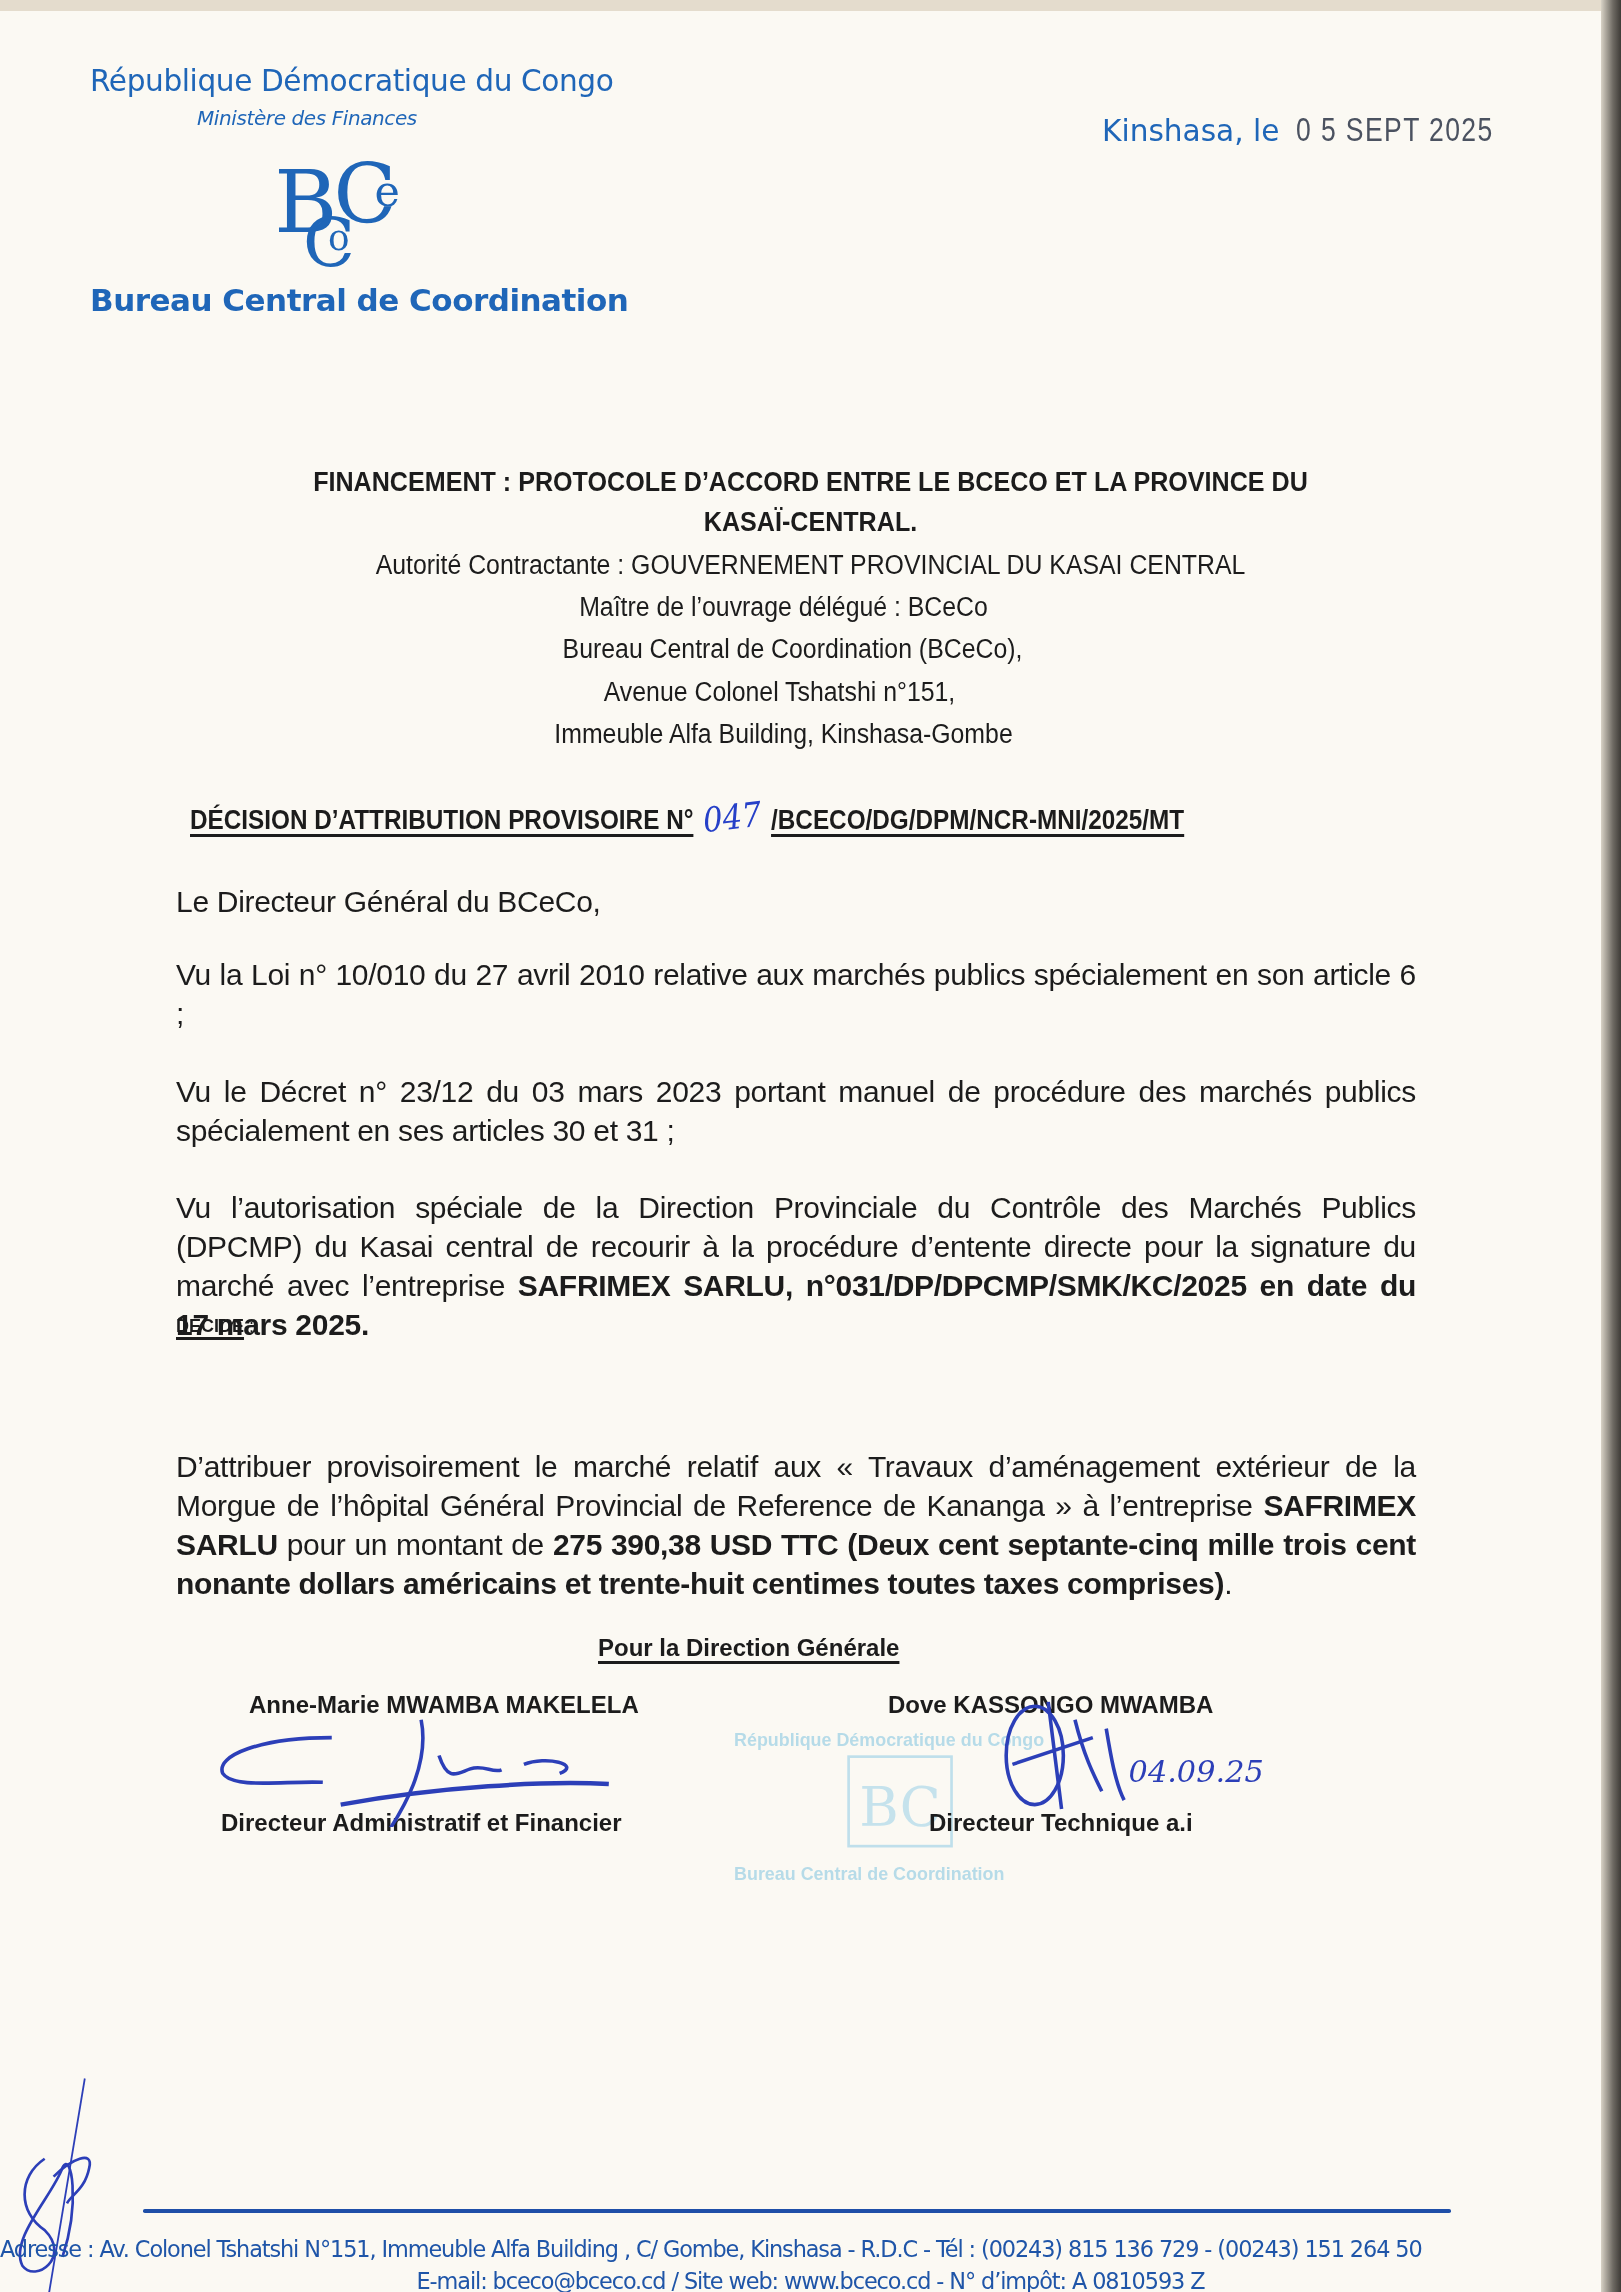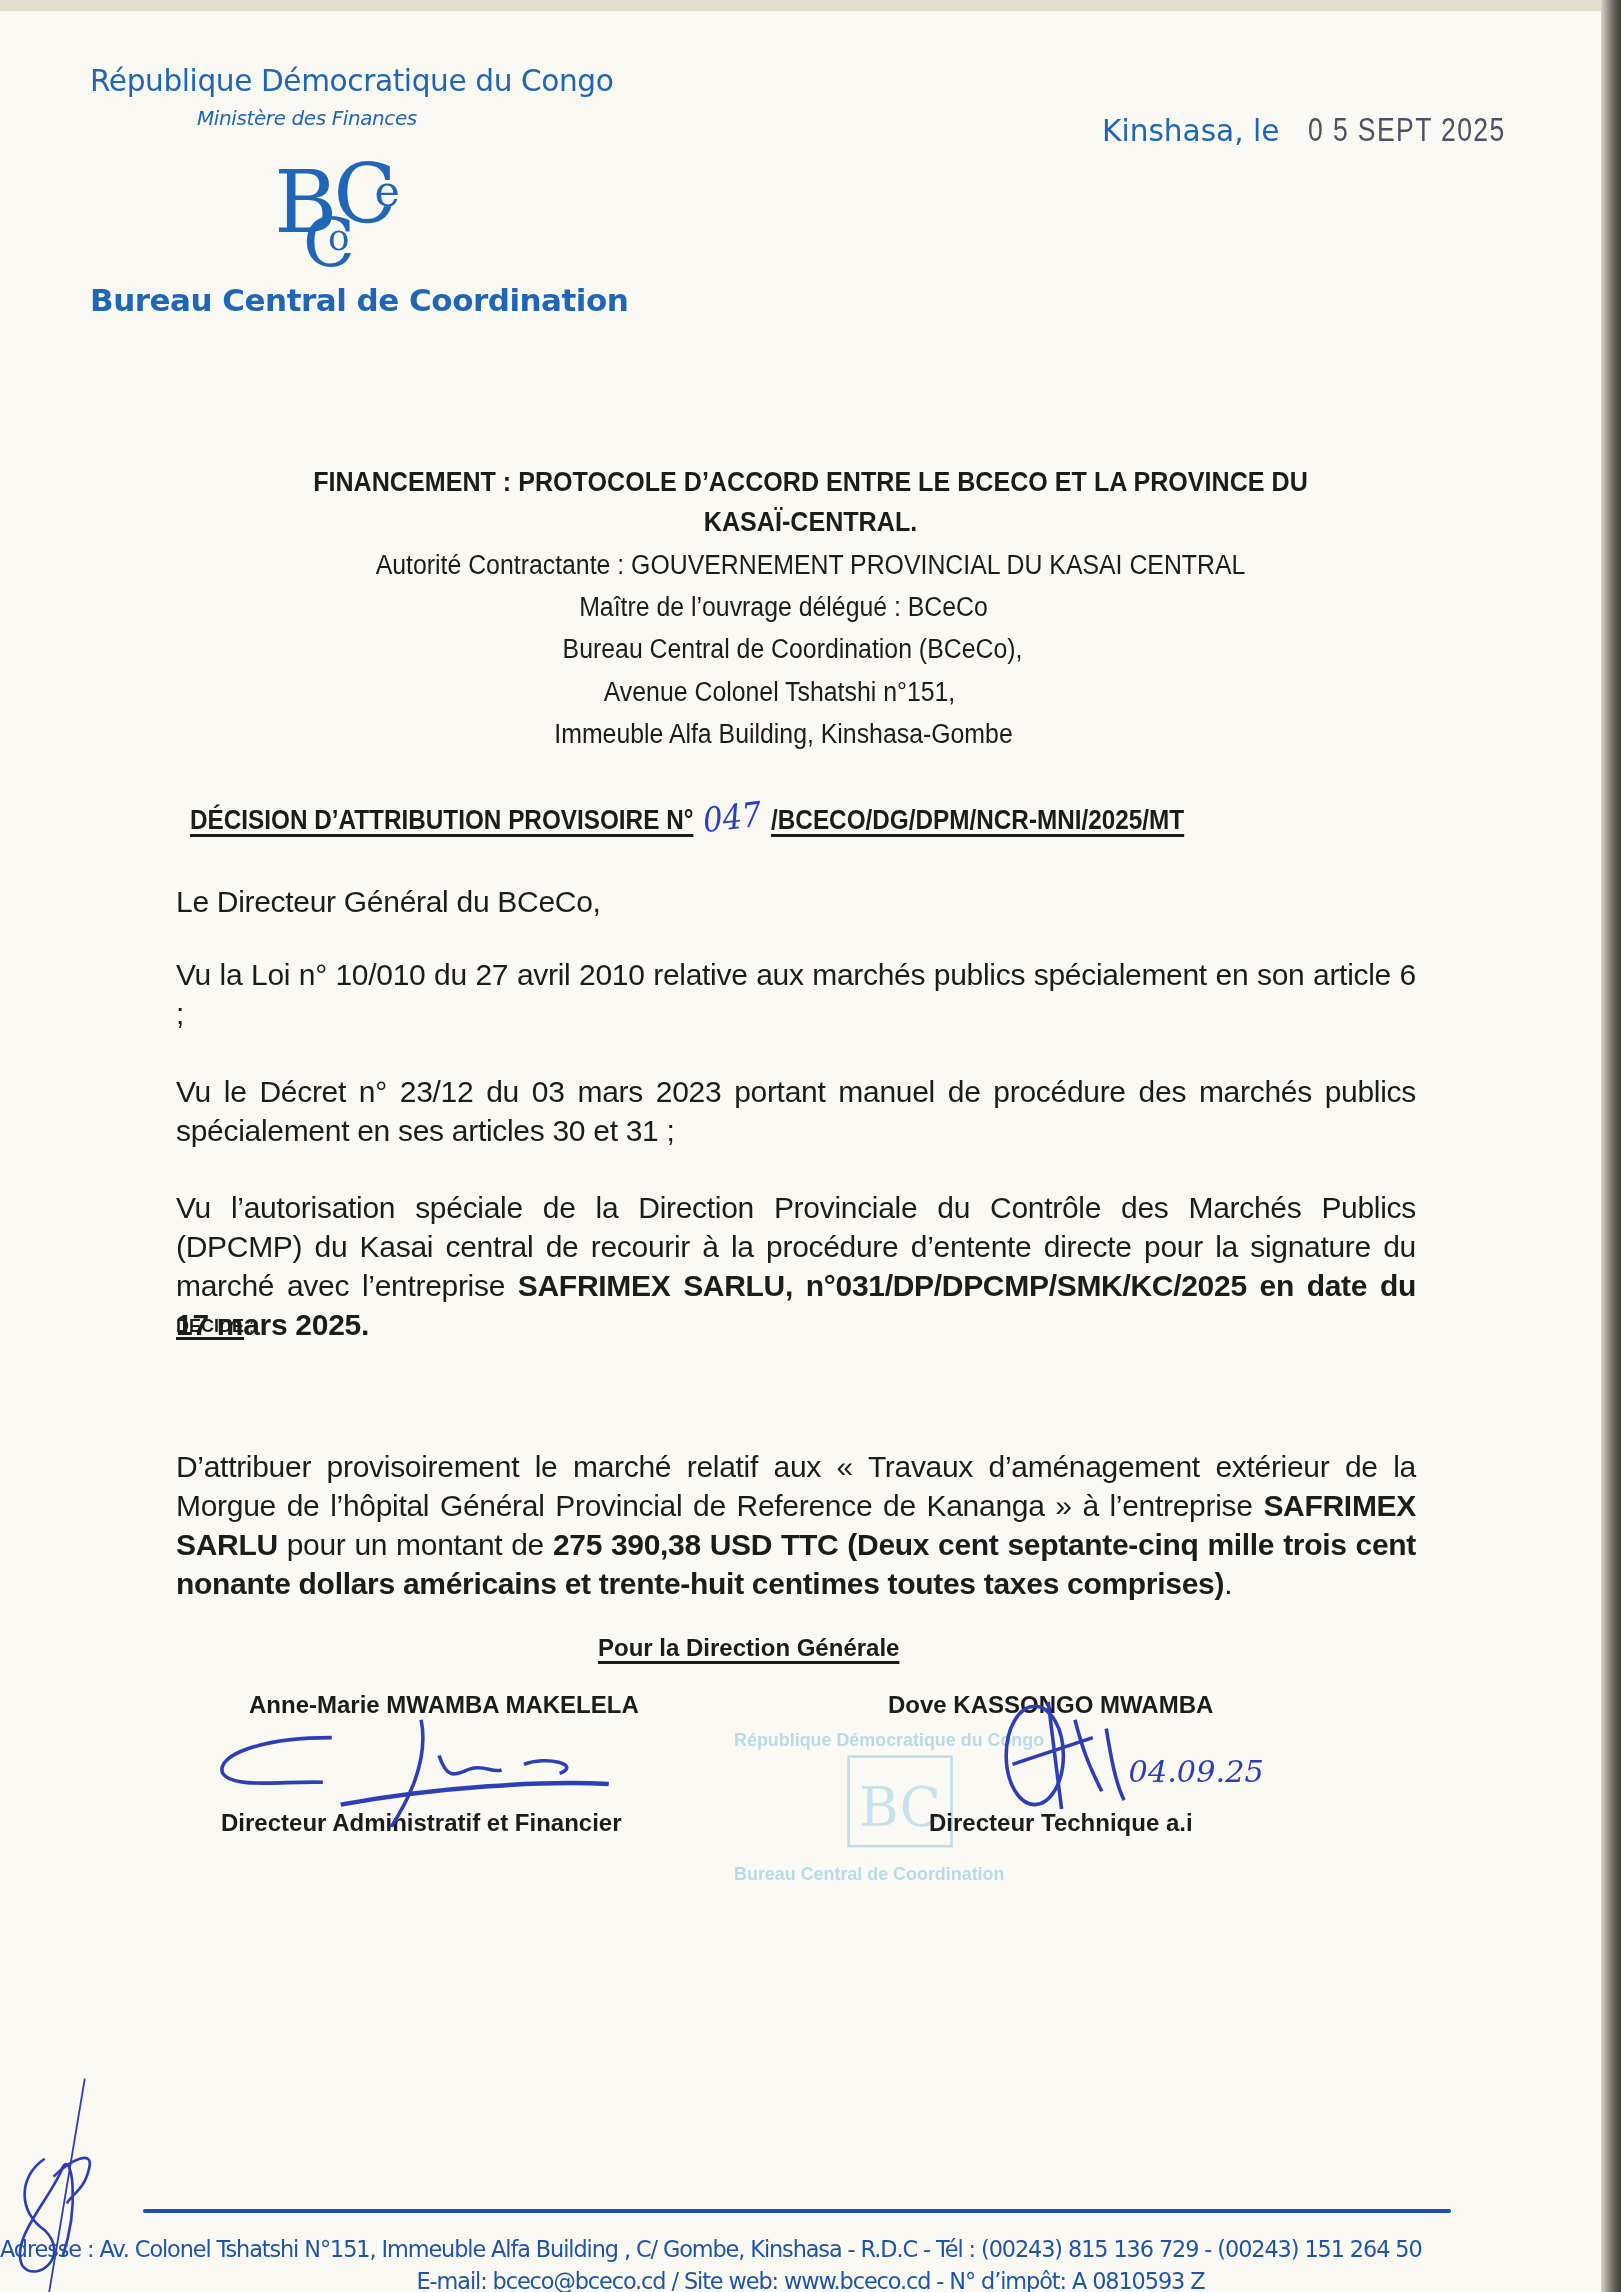--- a/index.html
+++ b/index.html
@@ -11,21 +11,21 @@
   }
   .topstrip { position: absolute; left: 0; top: 0; width: 1621px; height: 10.7px; background: #e4dccd; }
   .rightedge { position: absolute; right: 0; top: 0; width: 19.7px; height: 2293px; background: linear-gradient(to right, #d8d2c6, #6e6a63 60%, #3e3b37); }
   .abs { position: absolute; white-space: nowrap; }
   .blue { color: #1f66b8; }
   .hdr-rep { left: 90px; top: 64px; font-size: 29.6px; font-family: "DejaVu Sans", sans-serif; letter-spacing: -0.4px; }
   .hdr-min { left: 197px; top: 106px; font-size: 20px; font-style: italic; font-family: "DejaVu Sans", sans-serif; letter-spacing: -0.4px; }
   .hdr-bureau { left: 90px; top: 282px; font-size: 31px; font-weight: bold; font-family: "DejaVu Sans", sans-serif; letter-spacing: -0.5px; }
   .logo { position: absolute; left: 269px; top: 150px; width: 152px; height: 121px; }
   .logo svg { width: 100%; height: 100%; }
-  .date-wrap { left: 1102px; top: 110px; font-size: 29.6px; display: flex; align-items: baseline; gap: 28px; }
+  .date-wrap { left: 1102px; top: 110px; font-size: 29.6px; display: flex; align-items: baseline; gap: 16px; }
   .date-label { font-family: "DejaVu Sans", sans-serif; color: #1f66b8; }
   .date-stamp { font-family: "Liberation Sans Narrow", "Liberation Sans", sans-serif; color: #4b5260; font-size: 34px; transform: scaleX(0.78); transform-origin: left; letter-spacing: 1.8px; }
   .center { left: 0; width: 1621px; text-align: center; }
   .title { font-size: 27px; font-weight: bold; transform: scaleX(0.93); }
   .subline { font-size: 27px; transform: scaleX(0.92); }
   .decision { left: 190px; top: 797px; font-size: 27px; font-weight: bold; text-decoration: underline; text-decoration-thickness: 2.7px; text-underline-offset: 5.4px; transform: scaleX(0.90); transform-origin: left; }
   .decision .num { color: #2640c8; font-family: "DejaVu Serif", serif; font-style: italic; font-weight: normal; font-size: 34px; text-decoration: none; display: inline-block; margin: 0 10.7px; transform: rotate(-6deg); }
   .para { position: absolute; left: 176px; width: 1240px; font-size: 30px; line-height: 39px; text-align: justify; text-align-last: left; letter-spacing: -0.3px; }
   .para b { font-weight: bold; }
   .decide { left: 176px; top: 1316px; font-size: 18px; font-weight: bold; }

